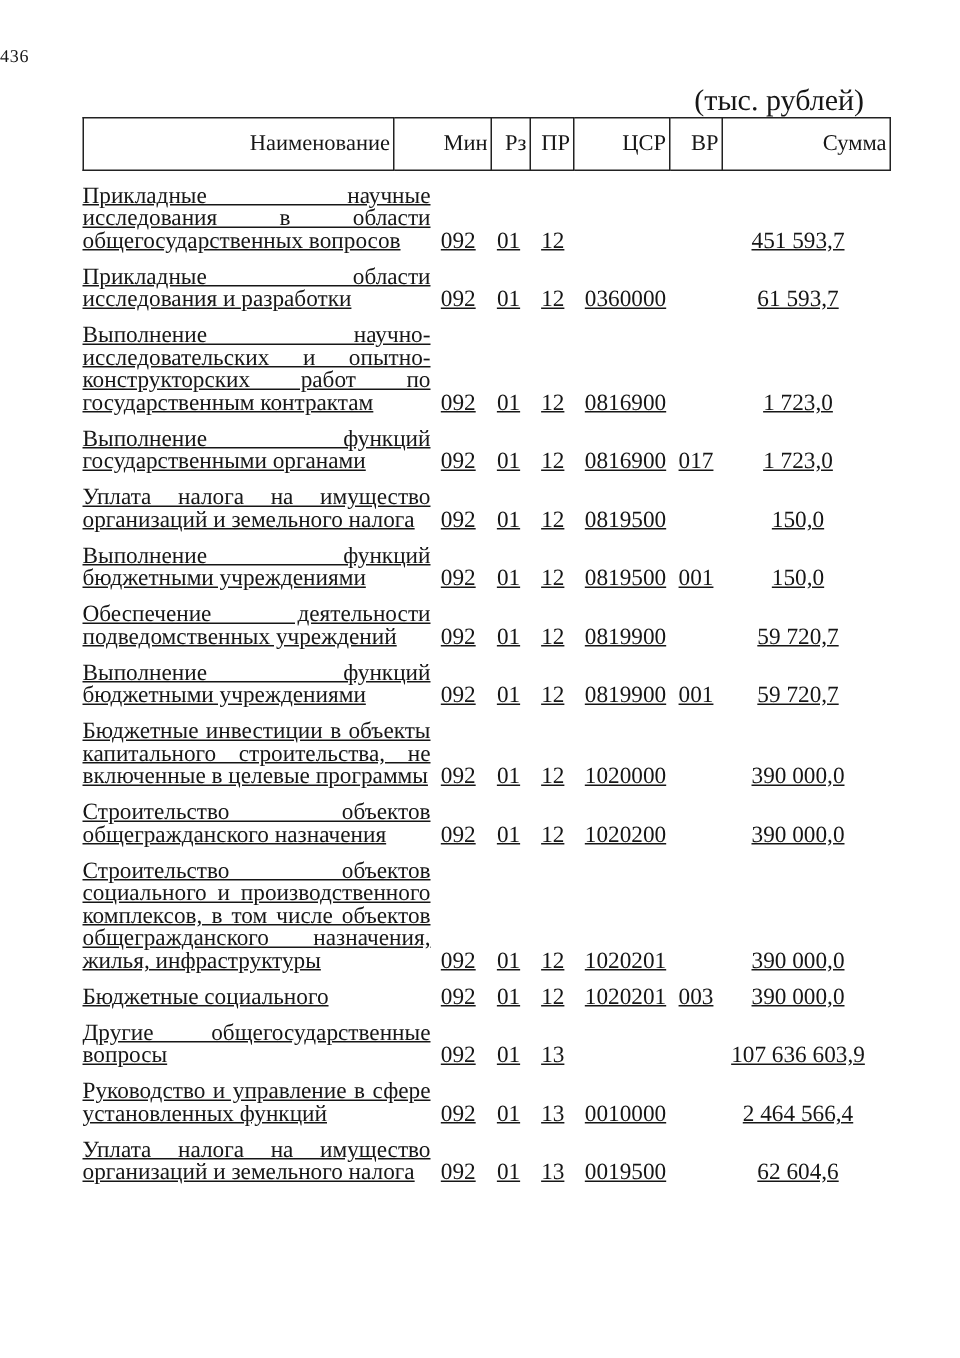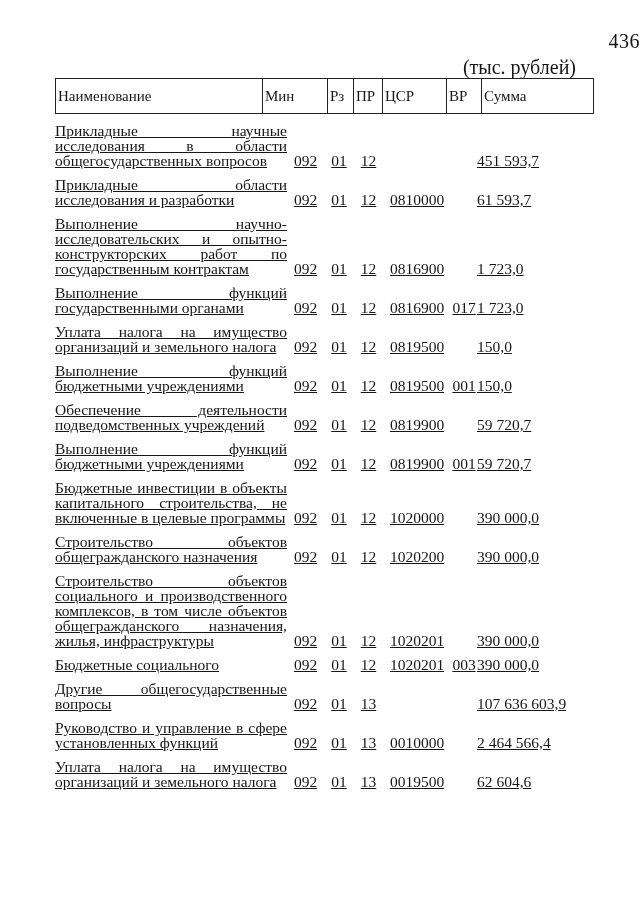--- a/index.html
+++ b/index.html
@@ -11,63 +11,63 @@
     position: relative;
     font-family: "Liberation Serif", "DejaVu Serif", serif;
     color: #161616;
     overflow: hidden;
   }
   .page-number {
     position: absolute;
     top: 30px;
     left: 0;
     width: 640px;
-    text-align: right;
-    font-size: 20px;
+    text-align: left;
+    font-size: 12px;
     letter-spacing: 0.5px;
   }
   .units-note {
     position: absolute;
     top: 56px;
     right: 64px;
     font-size: 20px;
   }
   table { border-collapse: collapse; table-layout: fixed; }
   .header-table {
     position: absolute;
     left: 55px;
     top: 78px;
     width: 538px;
   }
   .header-table th {
     border: 1.5px solid #222222;
     font-weight: normal;
     font-size: 15px;
     height: 35px;
-    text-align: left;
+    text-align: right;
     vertical-align: middle;
     padding: 0 2px;
     background: #ffffff;
   }
   .body-table {
     position: absolute;
     left: 55px;
     top: 114px;
     width: 538px;
     font-size: 15.5px;
     line-height: 15px;
     text-decoration: underline;
   }
   .body-table td {
     vertical-align: bottom;
     padding: 9px 0 0 0;
   }
   td.c-name { text-align: justify; }
   td.c-min, td.c-rz, td.c-pr, td.c-csr, td.c-vr { text-align: center; }
-  td.c-sum { text-align: left; padding-right: 6px; }
+  td.c-sum { text-align: center; padding-right: 6px; }
 </style>
 </head>
 <body>
 
 <div class="page-number">436</div>
 
 <div class="units-note">(тыс. рублей)</div>
 
 <table class="header-table">
   <colgroup>
@@ -110,21 +110,21 @@
     <td class="c-pr">12</td>
     <td class="c-csr"></td>
     <td class="c-vr"></td>
     <td class="c-sum">451 593,7</td>
   </tr>
       <tr>
     <td class="c-name">Прикладные области исследования и разработки</td>
     <td class="c-min">092</td>
     <td class="c-rz">01</td>
     <td class="c-pr">12</td>
-    <td class="c-csr">0810000</td>
+    <td class="c-csr">0360000</td>
     <td class="c-vr"></td>
     <td class="c-sum">61 593,7</td>
   </tr>
       <tr>
     <td class="c-name">Выполнение научно-исследовательских и опытно-конструкторских работ по государственным контрактам</td>
     <td class="c-min">092</td>
     <td class="c-rz">01</td>
     <td class="c-pr">12</td>
     <td class="c-csr">0816900</td>
     <td class="c-vr"></td>

